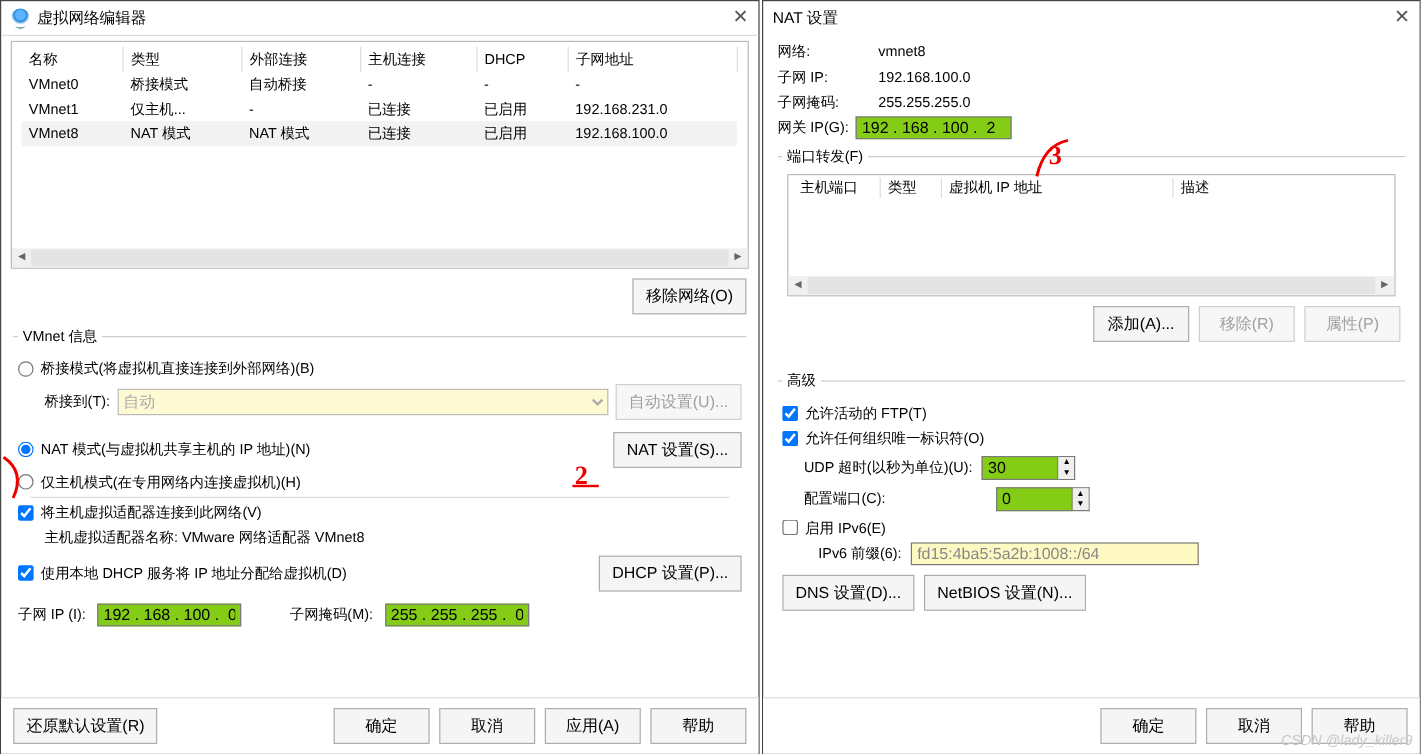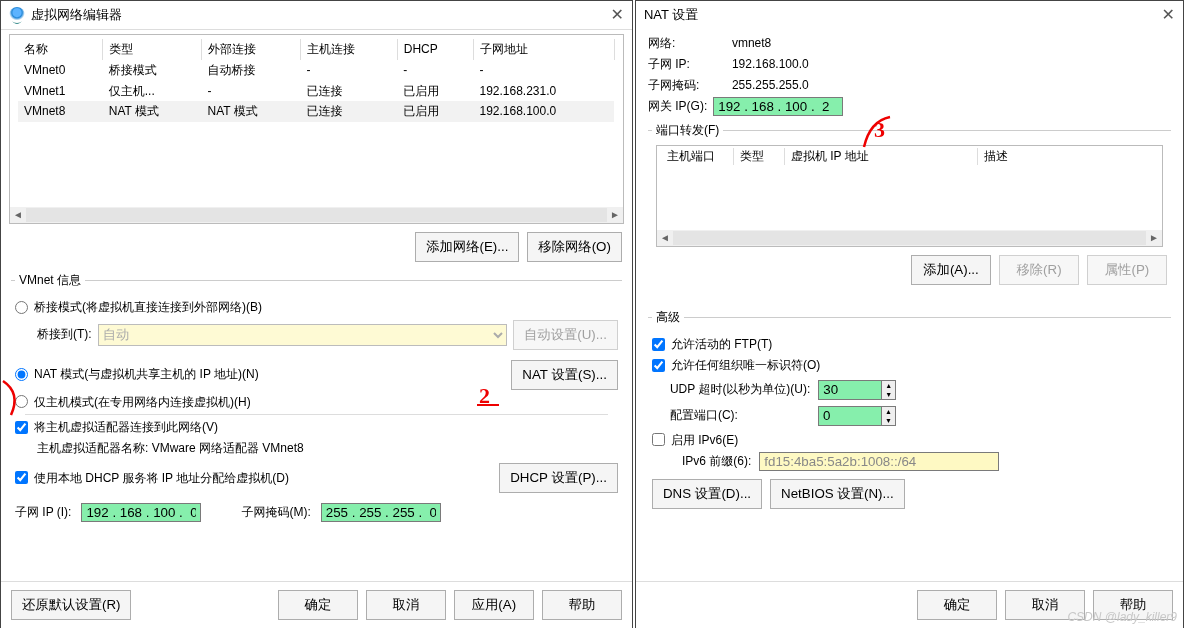--- a/index.html
+++ b/index.html
@@ -20,21 +20,21 @@
 .hscroll{position:absolute;left:0;right:0;bottom:0;height:16px;display:flex;align-items:center;background:#f0f0f0}
 .hscroll .arrow,.vscroll .arrow{width:16px;height:16px;display:flex;align-items:center;justify-content:center;color:#666;font-size:10px}
 .hscroll .track{flex:1;height:14px;background:#e4e4e4}
 .row-btn{display:flex;justify-content:flex-end;gap:8px;padding:8px 10px}
 button.btn{font:12px/1 inherit;padding:5px 10px;background:#f5f5f5;border:1px solid #adadad;min-width:80px;cursor:pointer}
 button.btn:disabled,button.btn.dis{color:#a0a0a0;border-color:#d0d0d0;background:#f7f7f7;cursor:default}
 fieldset.grp{border:none;border-top:1px solid #ccc;margin:2px 10px 6px;padding:6px 4px 2px}
 fieldset.grp>legend{padding:0 4px}
 label.opt{display:flex;align-items:center;gap:6px;margin:4px 0}
 input[type=radio],input[type=checkbox]{margin:0}
-input.txt{border:1px solid #7a7a7a;padding:1px 4px;font:12px/1.4 inherit;background:#86efac}
+input.txt{border:1px solid #7a7a7a;padding:1px 4px;font:12px/1.4 inherit;background:#84cc16}
 input.txt[disabled],select[disabled]{background:#fef9c3;color:#888}
 select{font:12px/1.4 inherit;border:1px solid #a0a0a0;height:22px;background:#f0f0f0}
 .flex{display:flex;align-items:center;gap:6px}
 .right-of{margin-left:auto}
 hr.div{border:none;border-top:1px solid #ddd;margin:4px 10px}
 .footer{position:absolute;left:0;right:0;bottom:0;border-top:1px solid #ddd;padding:8px 10px;display:flex;gap:8px;background:#fff}
 .footer .spacer{flex:1}
 .kv{display:grid;grid-template-columns:78px auto;gap:4px 6px;margin:6px 12px 4px}
 .portbox{border:1px solid #bbb;margin:0 4px;height:100px;position:relative;overflow:hidden}
 .porthead{display:flex;padding:2px 4px}
@@ -97,21 +97,20 @@
             </tr>
           </tbody>
         </table>
    <div class="hscroll">
      <span class="arrow">◄</span>
           <div class="track"></div>
           <span class="arrow">►</span>
    </div>
  </div>
  <div class="row-btn">
-   <button class="btn">添加网络(E)...</button>
    <button class="btn">移除网络(O)</button>
  </div>
 
  <fieldset class="grp">
         <legend>VMnet 信息</legend>
   <label class="opt">
           <input type="radio" name="m" style="">
           <span>桥接模式(将虚拟机直接连接到外部网络)(B)</span>
         </label>
   <div class="flex" style="margin:2px 0 10px 22px;gap:6px">
@@ -219,21 +218,21 @@
    <div class="flex" style="margin:6px 0 6px 18px;gap:8px">
      <span>UDP 超时(以秒为单位)(U):</span>
      <span class="spin">
             <input class="txt" value="30" style="">
             <span class="sb">
               <span>▲</span>
               <span>▼</span>
             </span>
           </span>
    </div>
-   <div class="flex" style="margin:0 0 6px 18px;gap:8px">
+   <div class="flex" style="margin:0 0 6px 18px;gap:20px">
      <span style="width:140px">配置端口(C):</span>
      <span class="spin">
             <input class="txt" value="0" style="">
             <span class="sb">
               <span>▲</span>
               <span>▼</span>
             </span>
           </span>
    </div>
    <label class="opt">

